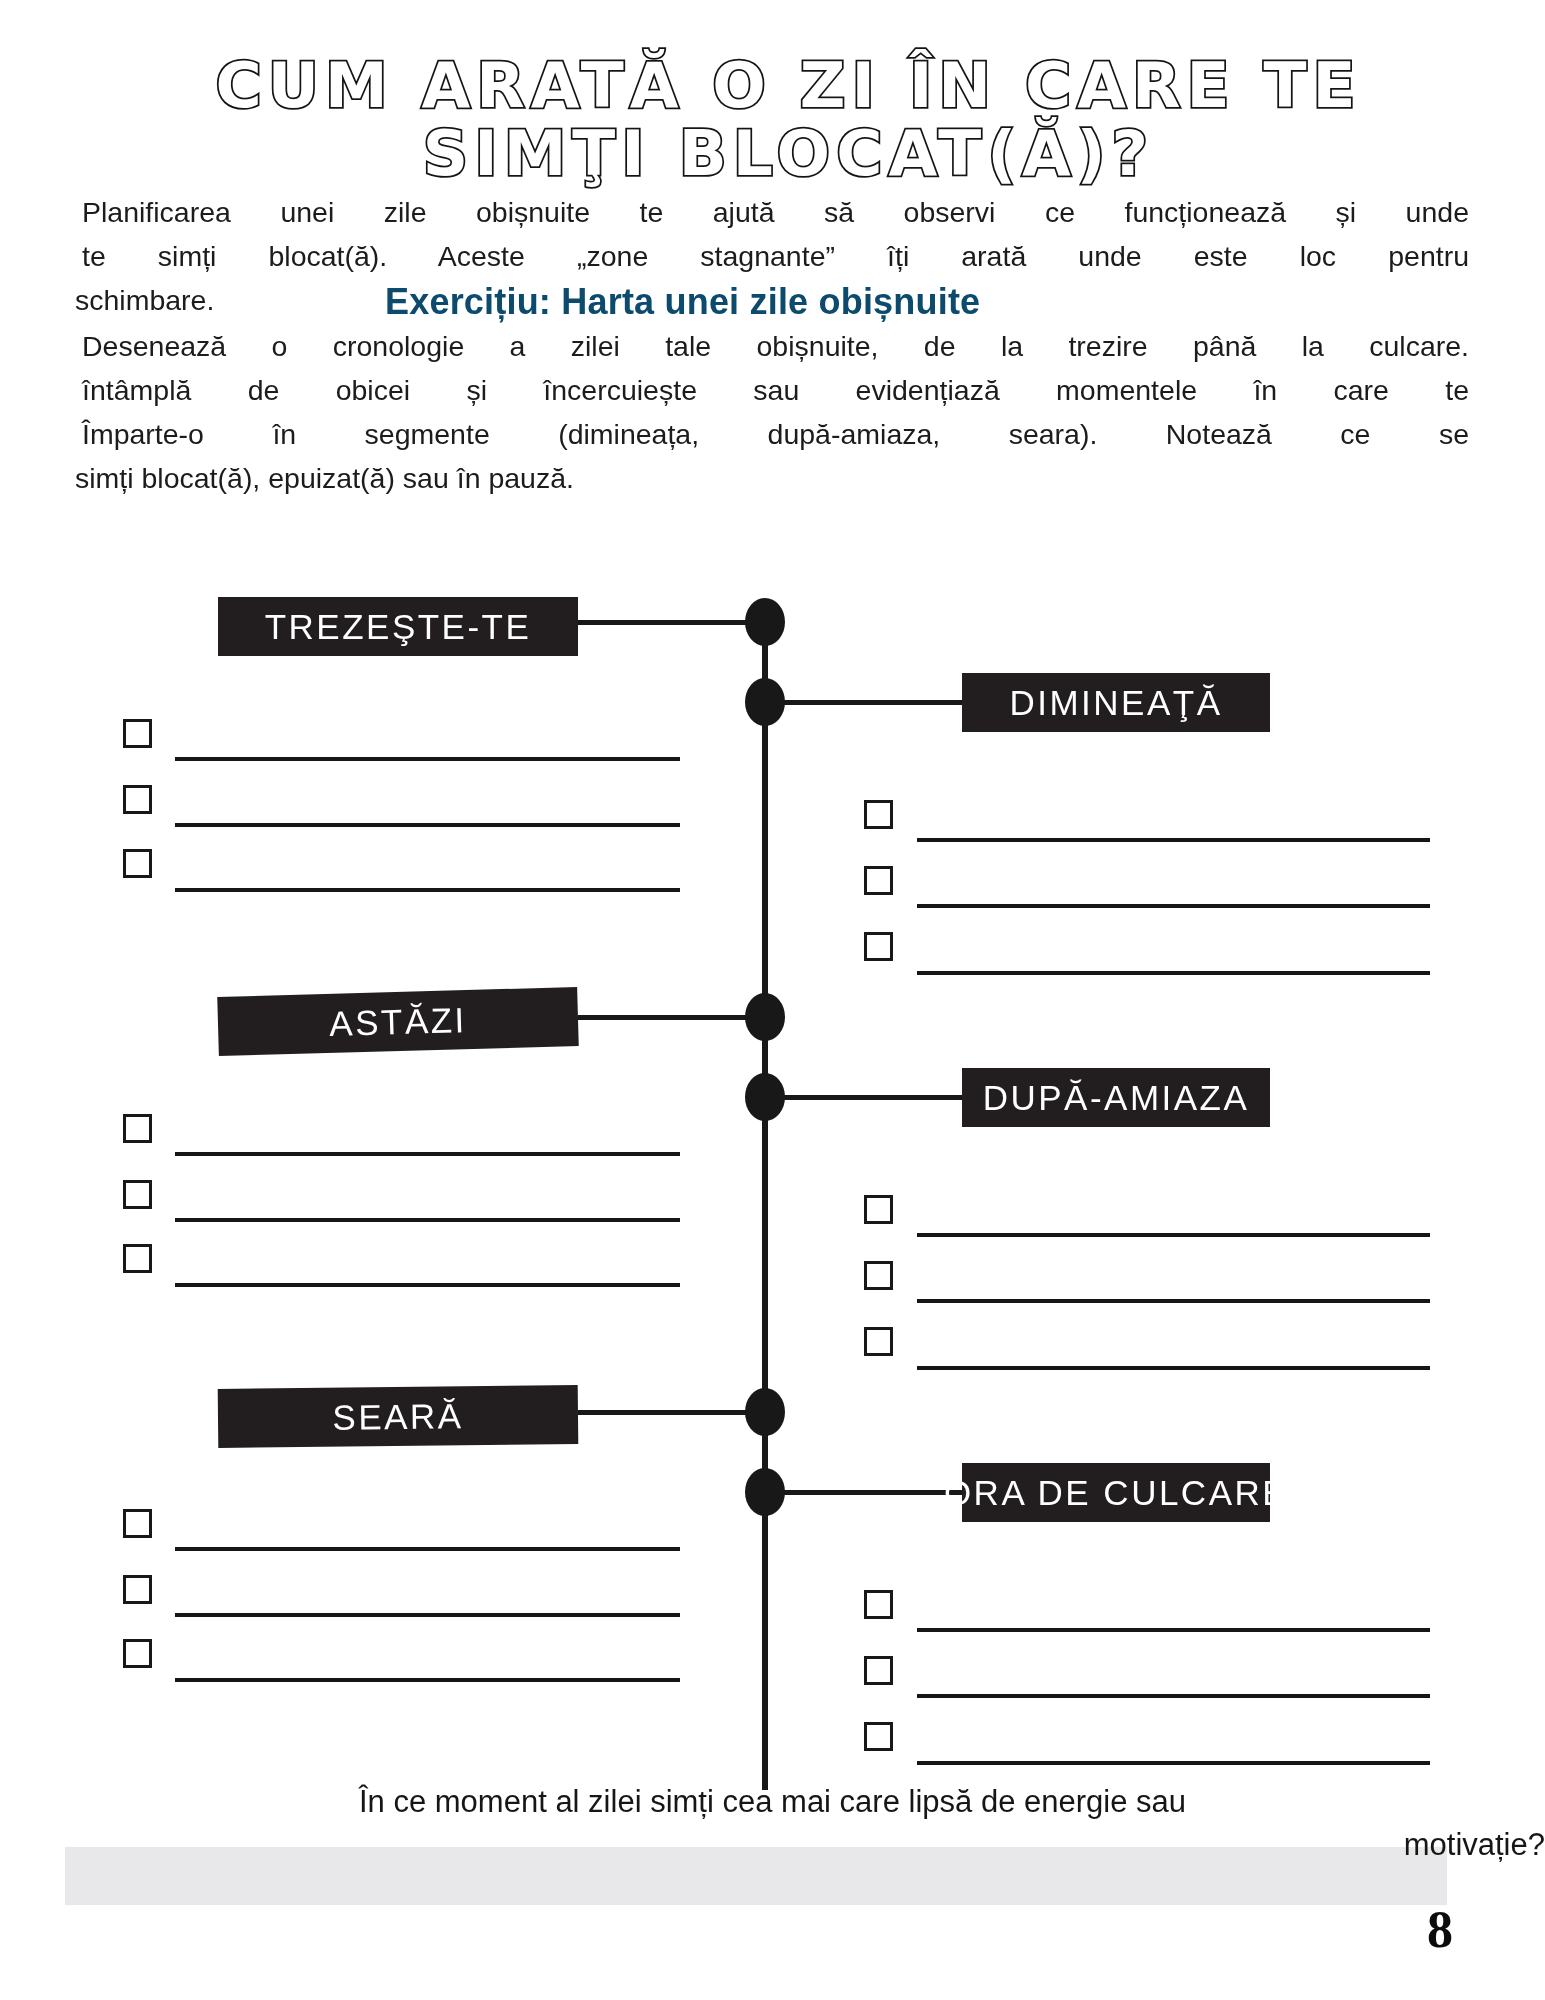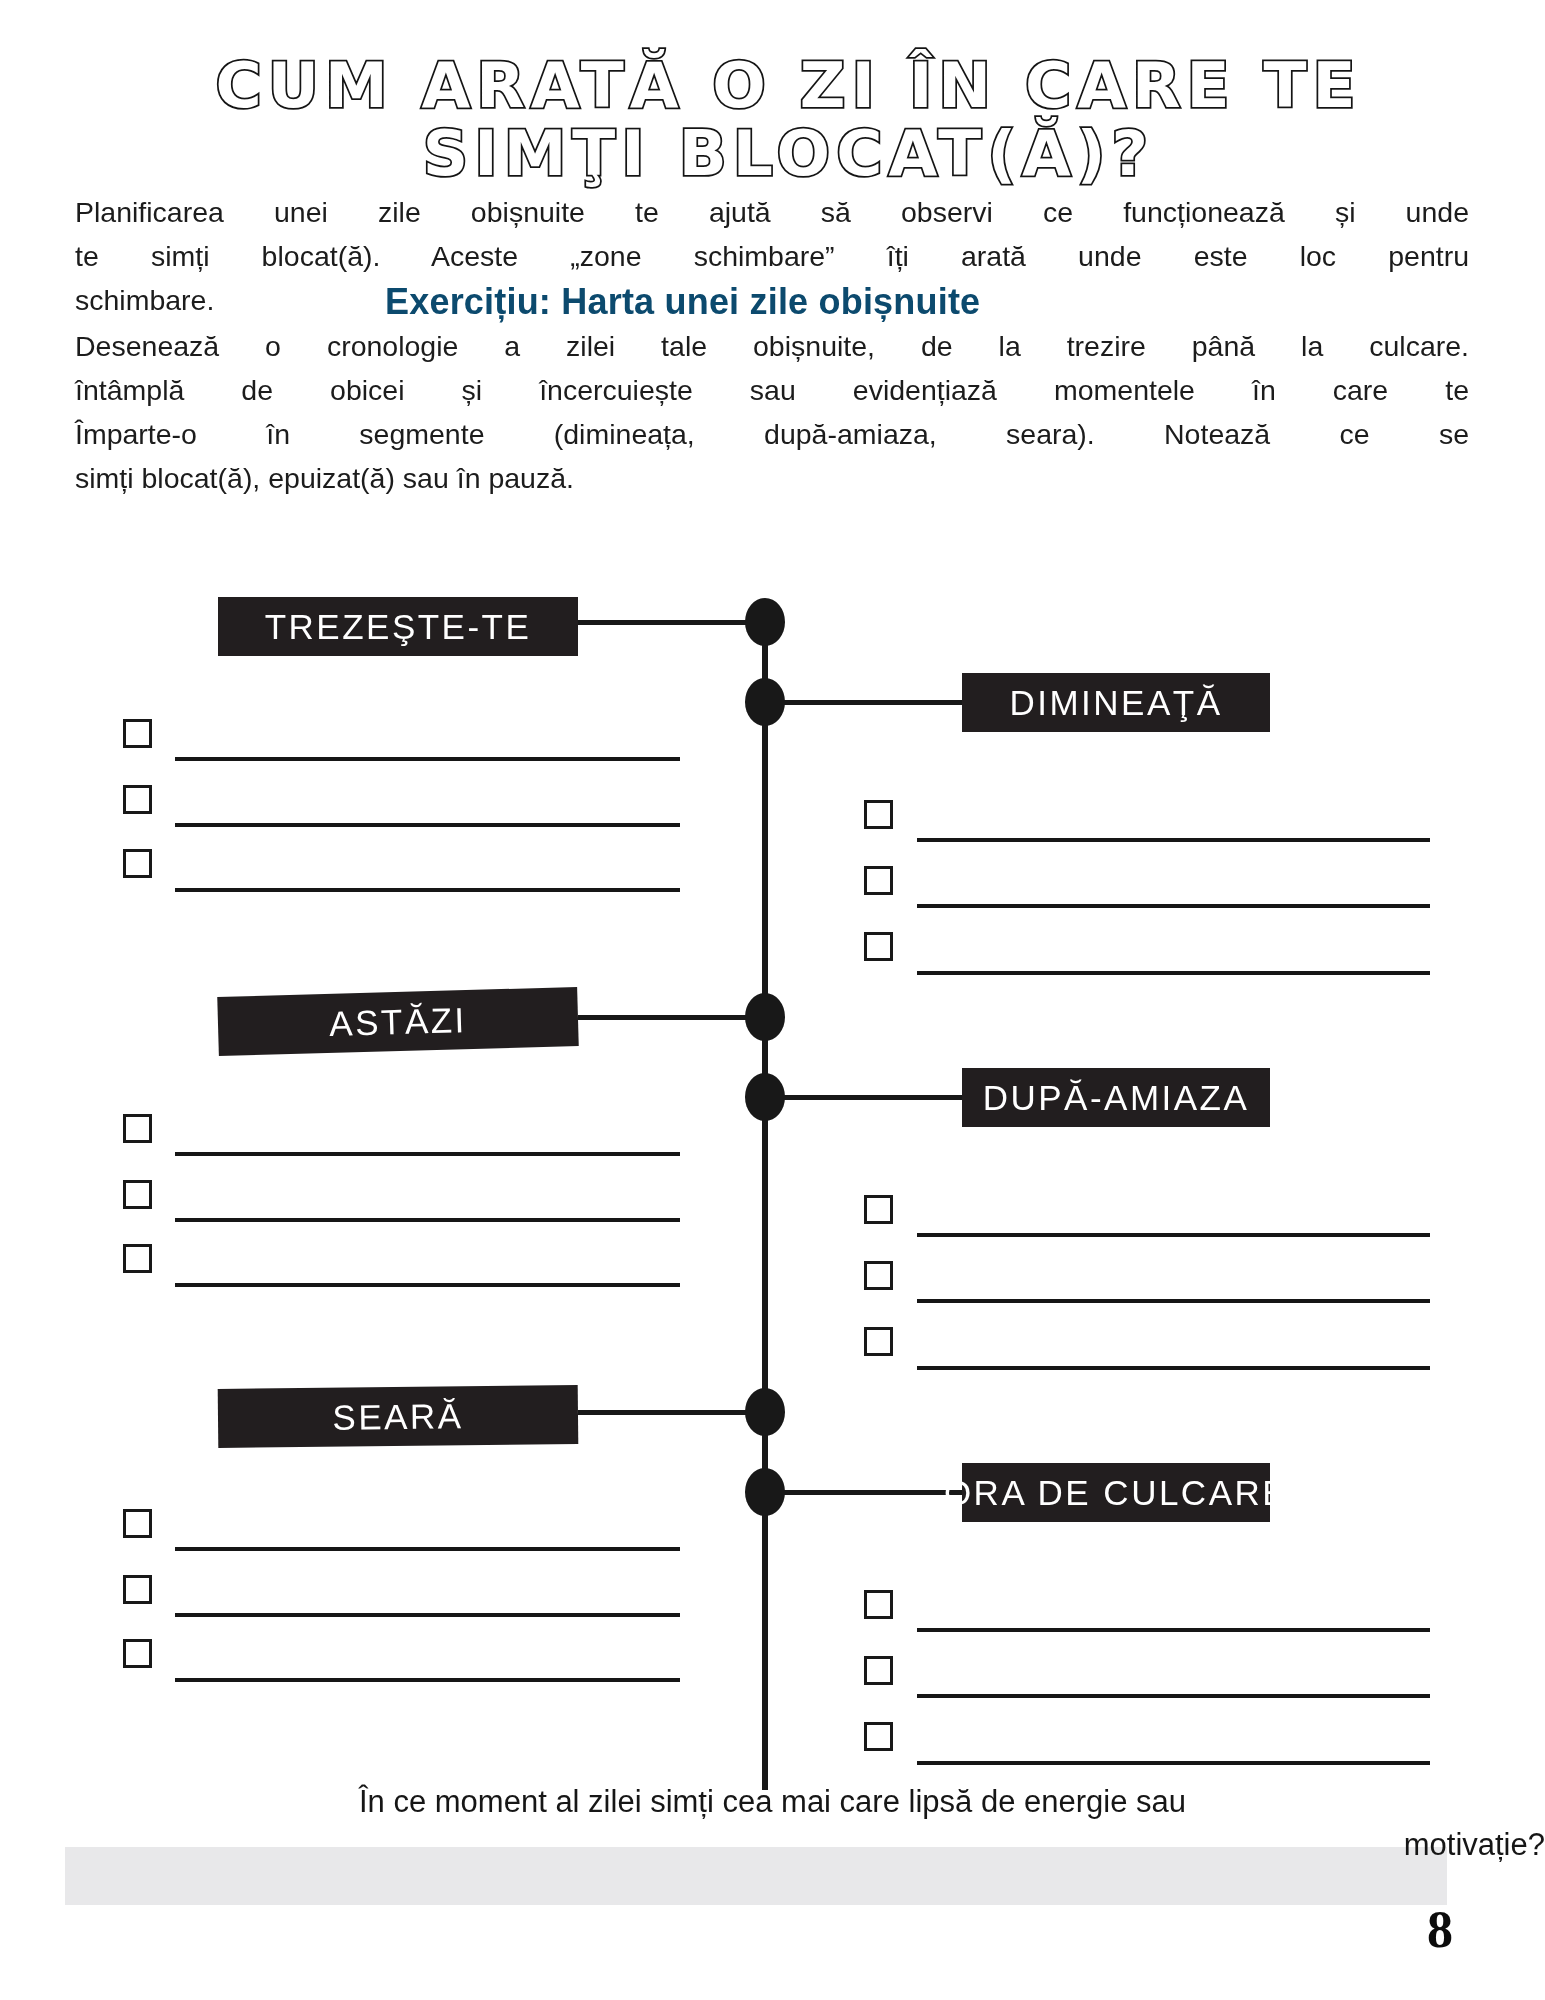--- a/index.html
+++ b/index.html
@@ -15,21 +15,21 @@
     font-weight:bold;
     font-size:63px;
     line-height:68px;
     letter-spacing:6px;
     color:#ffffff;
     -webkit-text-stroke:3.5px #141414;
     paint-order:stroke fill;
   }
   
   .intro{position:absolute;top:190px;left:75px;width:1394px;font-size:28.5px;line-height:44px;}
-  .jline{display:block;text-align:justify;text-align-last:justify;}
+  .jline{display:block;text-align:justify;text-align-last:justify;margin-left:7px;}
   .lline{display:block;text-align:left;}
   .exercise-heading{
     position:absolute;top:281px;left:385px;
     font-size:36px;font-weight:bold;color:#0c4a6e;letter-spacing:0.2px;text-align:center;
   }
   .instructions{position:absolute;top:324px;left:75px;width:1394px;font-size:28.5px;line-height:44px;}
   
   .timeline{position:absolute;top:0;left:0;width:1545px;height:2000px;}
   .spine{position:absolute;left:762px;top:620px;width:6px;height:1170px;background:#181818;}
   .segment{position:absolute;left:0;width:1545px;height:382px;}
@@ -77,21 +77,21 @@
 
 <div class="page">
 
   <h1 class="title">
     <span class="title-line">CUM ARATĂ O ZI ÎN CARE TE</span>
     <span class="title-line">SIMŢI BLOCAT(Ă)?</span>
   </h1>
 
   <div class="intro">
     <span class="jline">Planificarea unei zile obișnuite te ajută să observi ce funcționează și unde</span>
-    <span class="jline">te simți blocat(ă). Aceste „zone schimbare” îți arată unde este loc pentru</span>
+    <span class="jline">te simți blocat(ă). Aceste „zone stagnante” îți arată unde este loc pentru</span>
     <span class="lline">schimbare.</span>
   </div>
 
   <div class="exercise-heading">Exercițiu: Harta unei zile obișnuite</div>
 
   <div class="instructions">
     <span class="jline">Desenează o cronologie a zilei tale obișnuite, de la trezire până la culcare.</span>
     <span class="jline">întâmplă de obicei și încercuiește sau evidențiază momentele în care te</span>
     <span class="jline">Împarte-o în segmente (dimineața, după-amiaza, seara). Notează ce se</span>
     <span class="lline">simți blocat(ă), epuizat(ă) sau în pauză.</span>

